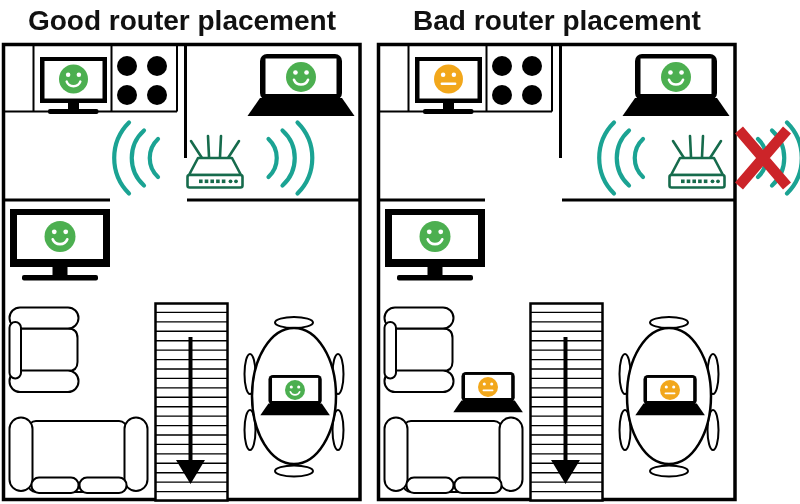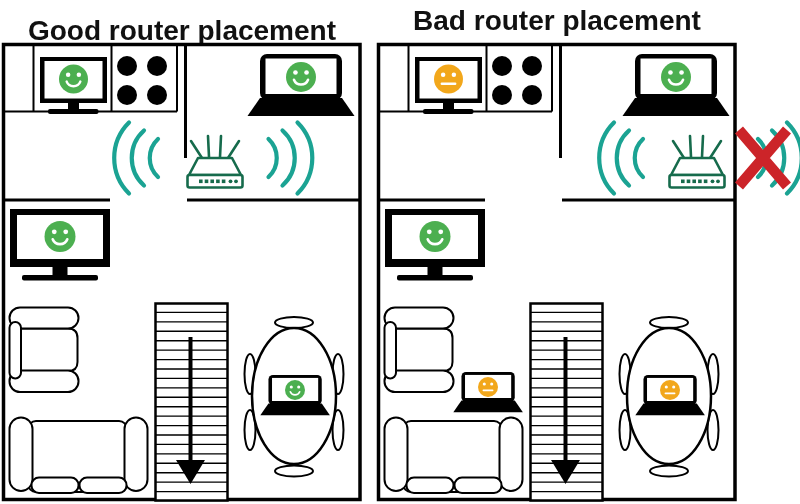--- a/index.html
+++ b/index.html
@@ -13,21 +13,21 @@
   }
   html,body{margin:0;padding:0;background:var(--background);}
   .stage{
     position:relative;width:800px;height:504px;background:var(--background);
     font-family:"Liberation Sans",sans-serif;overflow:hidden;
   }
   .panel-title{
     position:absolute;top:2px;height:38px;display:flex;align-items:center;justify-content:center;
     font-size:28px;font-weight:700;color:#111;letter-spacing:0px;white-space:nowrap;
   }
-  .panel-title.good{left:2px;width:360px;margin-top:10px;}
+  .panel-title.good{left:2px;width:360px;}
   .panel-title.bad{left:377px;width:360px;text-align:center;}
   svg{position:absolute;left:0;top:0;}
   .wall{stroke:var(--line);stroke-width:3.5;fill:none;}
   .wall-inner{stroke:var(--line);stroke-width:3;fill:none;}
   .thin{stroke:var(--line);stroke-width:2;fill:none;}
   .blackfill{fill:var(--line);stroke:none;}
   .whitebox{fill:#fff;stroke:var(--line);stroke-width:2;}
   .whitebox-th{fill:#fff;stroke:var(--line);stroke-width:2.5;}
   .step{stroke:var(--line);stroke-width:1.4;fill:none;}
   .arrow-shaft{stroke:var(--line);stroke-width:4;fill:none;}

